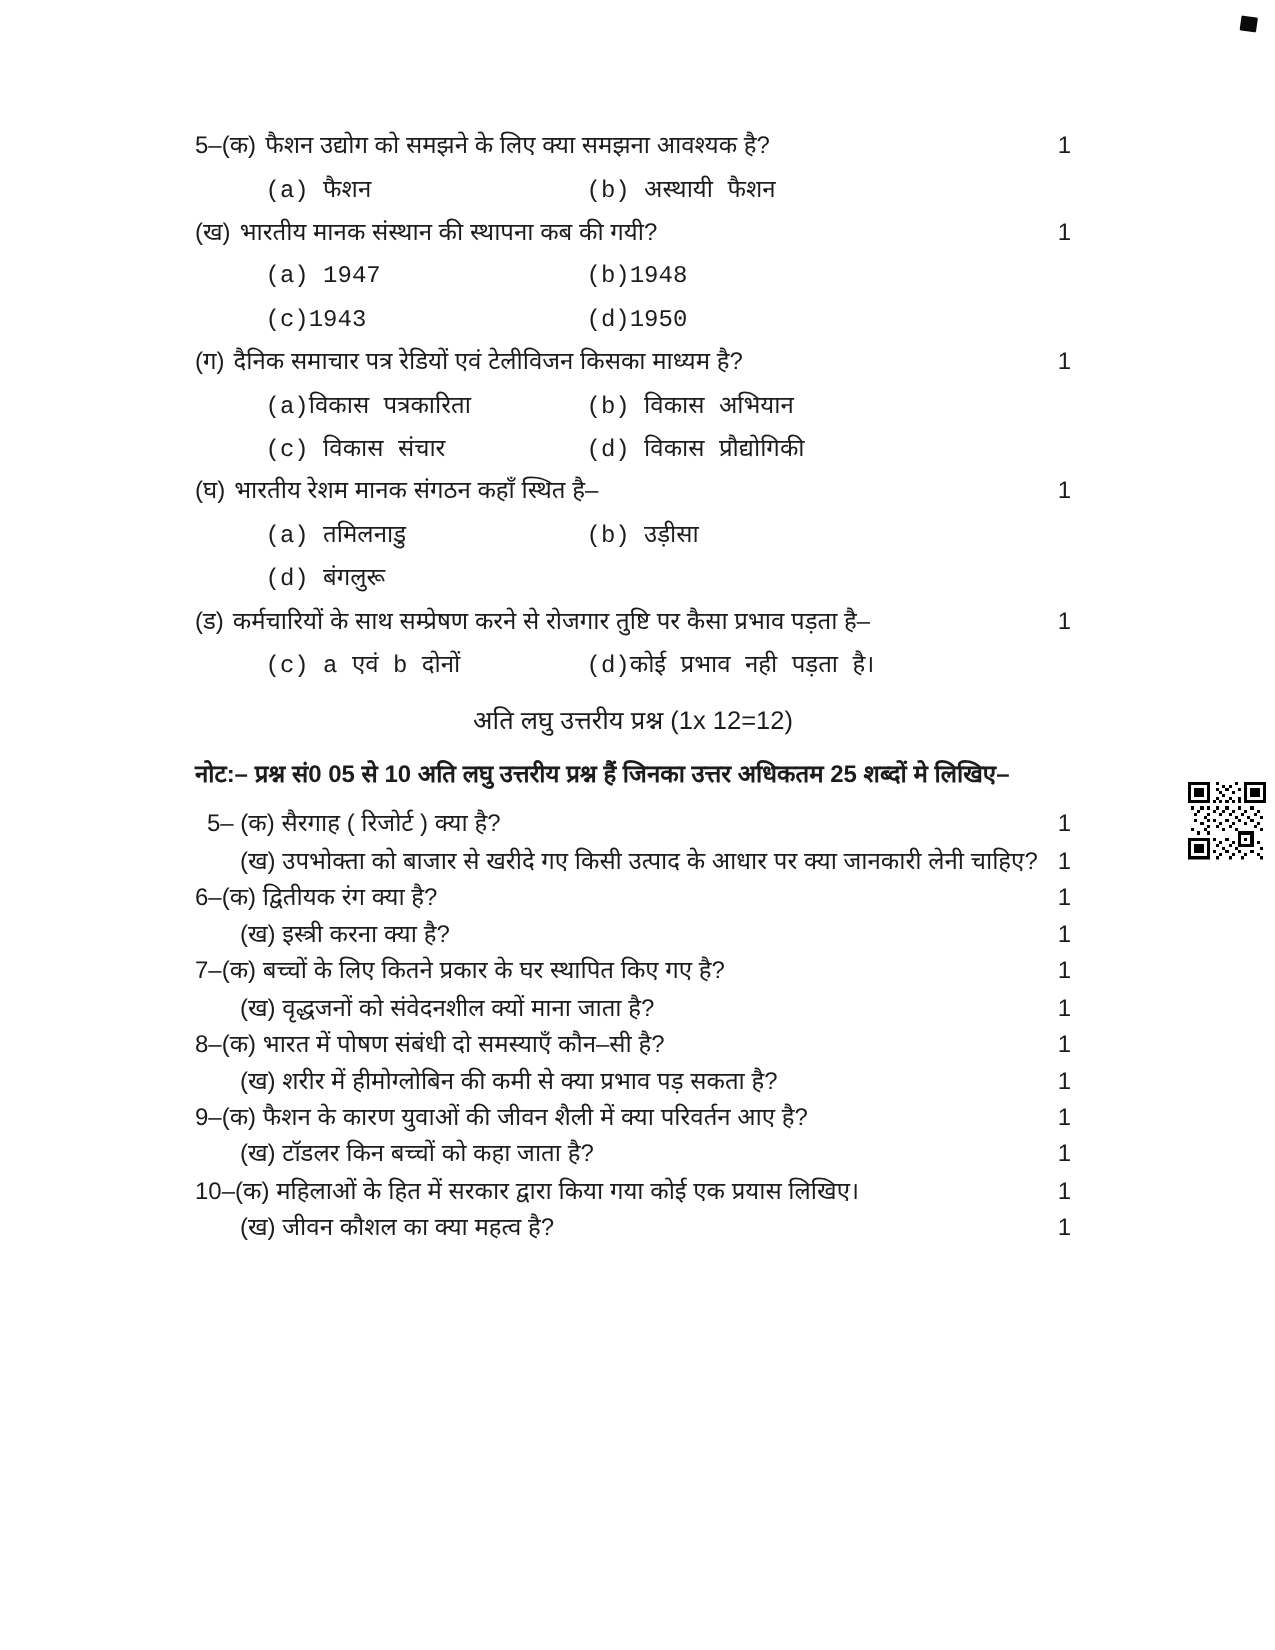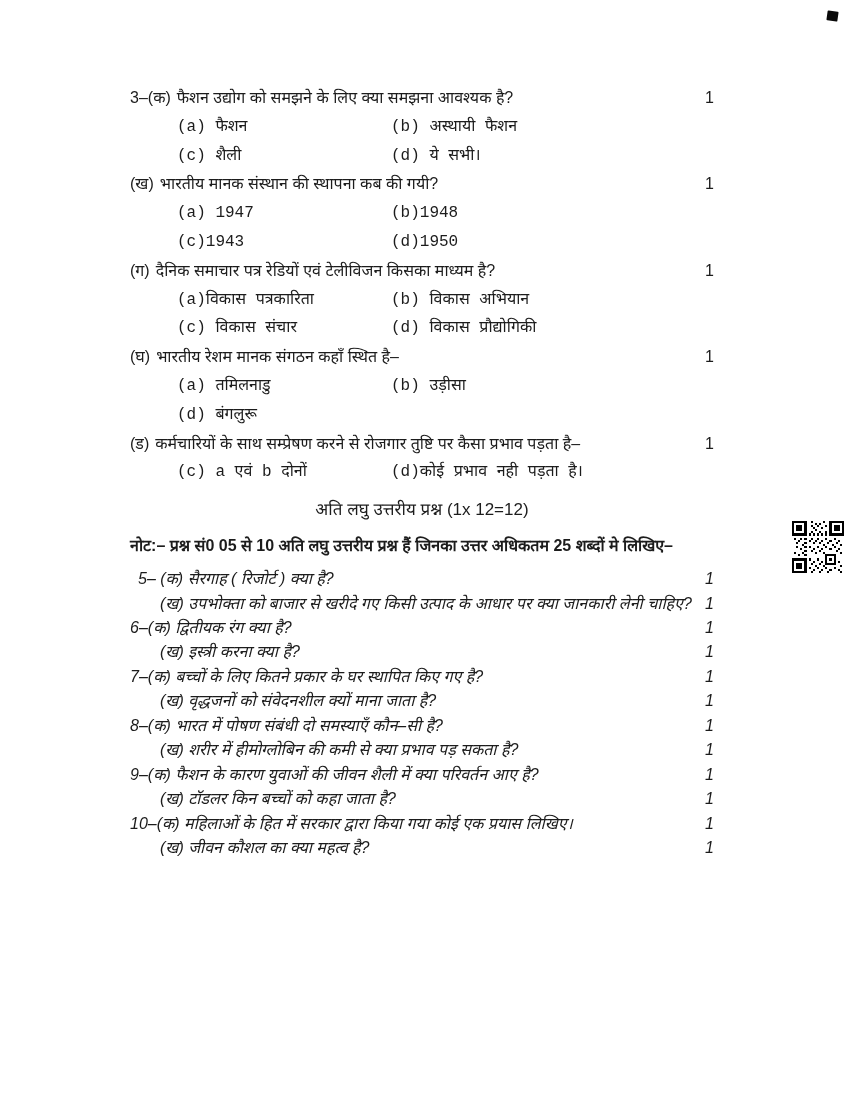--- a/index.html
+++ b/index.html
@@ -17,50 +17,46 @@
   .qlabel { margin-right:6px; }
   .marks { min-width:16px; text-align:right; }
   .optrow { display:flex; padding-left:47px; margin-bottom:8px;font-family:Liberation Mono, monospace; }
   .optrow .o1 { width:214px; }
 
   
   .heading { text-align:center; font-weight:normal; font-size:17px; margin:16px 0 13px; }
   .note { font-weight:bold; margin-bottom:10px; line-height:1.55; }
 
   
-  .sqrow { display:flex; align-items:center; margin-bottom:4px; line-height:1.28;font-style:italic; }
+  .sqrow { display:flex; align-items:center; margin-bottom:4px; line-height:1.28; }
   .sqrow .t { flex:1; }
   .ind  { padding-left:30px; }
   .ind5 { padding-left:8px; }
 
   
   .qr { position:absolute; left:792px; top:521px; width:52px; height:52px; }
   .qr svg { display:block; }
 
   
   .smudge { position:absolute; left:827px; top:11px; width:11px; height:10px;
             background:#0a0a0a; border-radius:1px; transform:rotate(8deg); }
 </style>
 </head>
 <body>
 
 <div class="sheet">
 
   <div>
     <div class="qline">
-      <div class="qleft"><span class="qlabel">3–(क)</span><span>फैशन उद्योग को समझने के लिए क्या समझना आवश्यक है?</span></div>
+      <div class="qleft"><span class="qlabel">5–(क)</span><span>फैशन उद्योग को समझने के लिए क्या समझना आवश्यक है?</span></div>
       <div class="marks">1</div>
     </div>
     <div class="optrow">
       <div class="o1">(a) फैशन</div>
       <div class="o2">(b) अस्थायी फैशन</div>
-    </div>
-    <div class="optrow">
-      <div class="o1">(c) शैली</div>
-      <div class="o2">(d) ये सभी।</div>
     </div>
   </div>
 
   <div>
     <div class="qline">
       <div class="qleft"><span class="qlabel">(ख)</span><span>भारतीय मानक संस्थान की स्थापना कब की गयी?</span></div>
       <div class="marks">1</div>
     </div>
     <div class="optrow">
       <div class="o1">(a) 1947</div>

